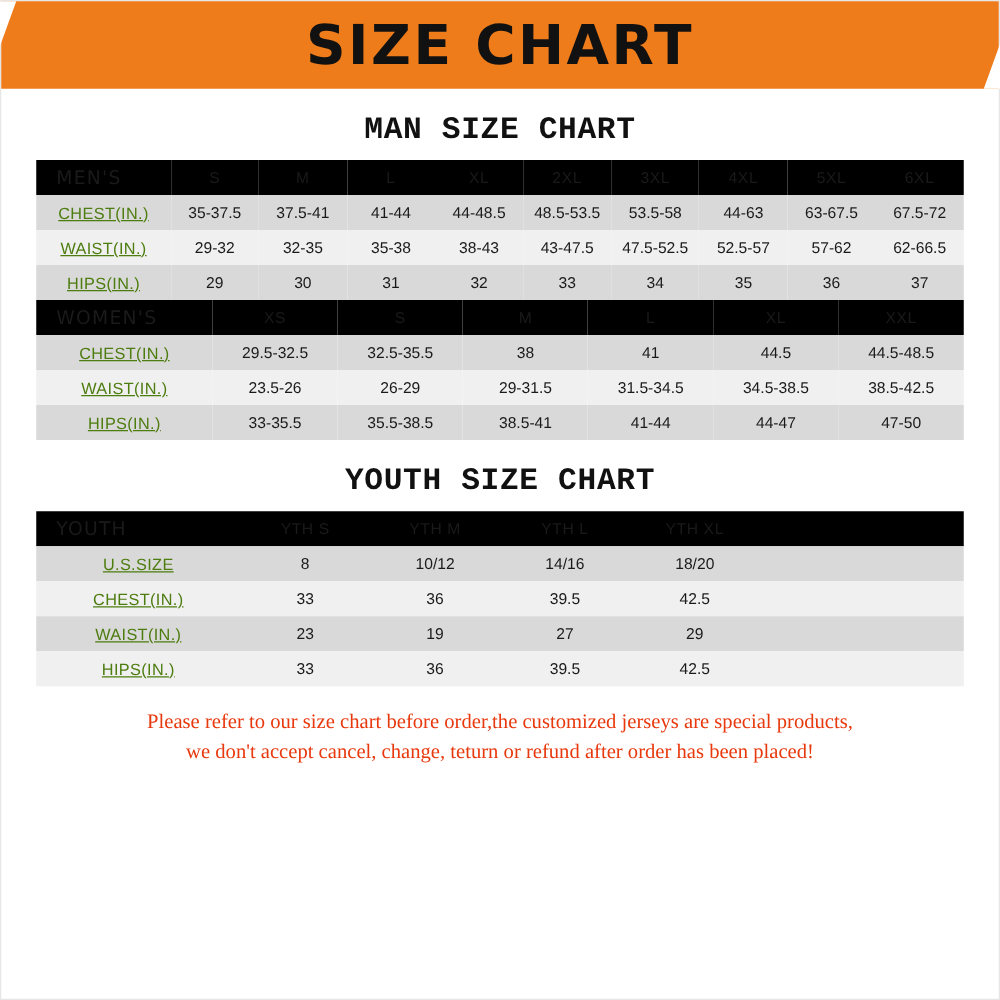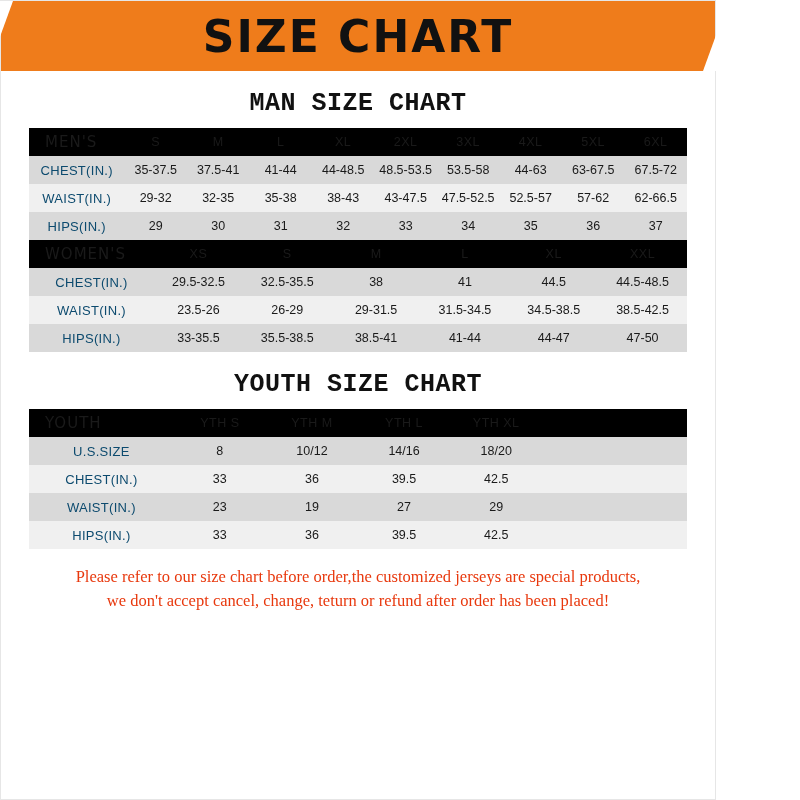--- a/index.html
+++ b/index.html
@@ -8,21 +8,21 @@
   }
   body {
     width: 800px;
     height: 800px;
     background: #ffffff;
     font-family: "Liberation Sans", sans-serif;
     overflow: hidden;
   }
   .page {
     position: relative;
-    width: 716px;
+    width: 800px;
     height: 800px;
     box-sizing: border-box;
     border: 1px solid #e6e6e6;
   }
   
   .banner {
     height: 70px;
     background: #ef7c1b;
     display: flex;
     align-items: center;
@@ -96,22 +96,23 @@
     padding-left: 16px;
     font-family: "DejaVu Sans", sans-serif;
     font-size: 15px;
     letter-spacing: 1px;
     margin-left: 10px;
   }
   tbody tr.alt td { background: #d9d9d9; }
   tbody tr.plain td { background: #f0f0f0; }
   tbody td.rowlabel {
     font-size: 13px;
-    color: #0c4a6e;
+    color: #4d7c0f;
     letter-spacing: 0.3px;
+    text-decoration: underline;
   }
   
   .men-table col.c0 { width: 14.5%; }
   .women-table col.c0 { width: 19%; }
   .youth-table col.c0 { width: 22%; }
   .youth-table col.cend { width: 22%; }
 
   
   .footer-note {
     margin-top: 16px;

